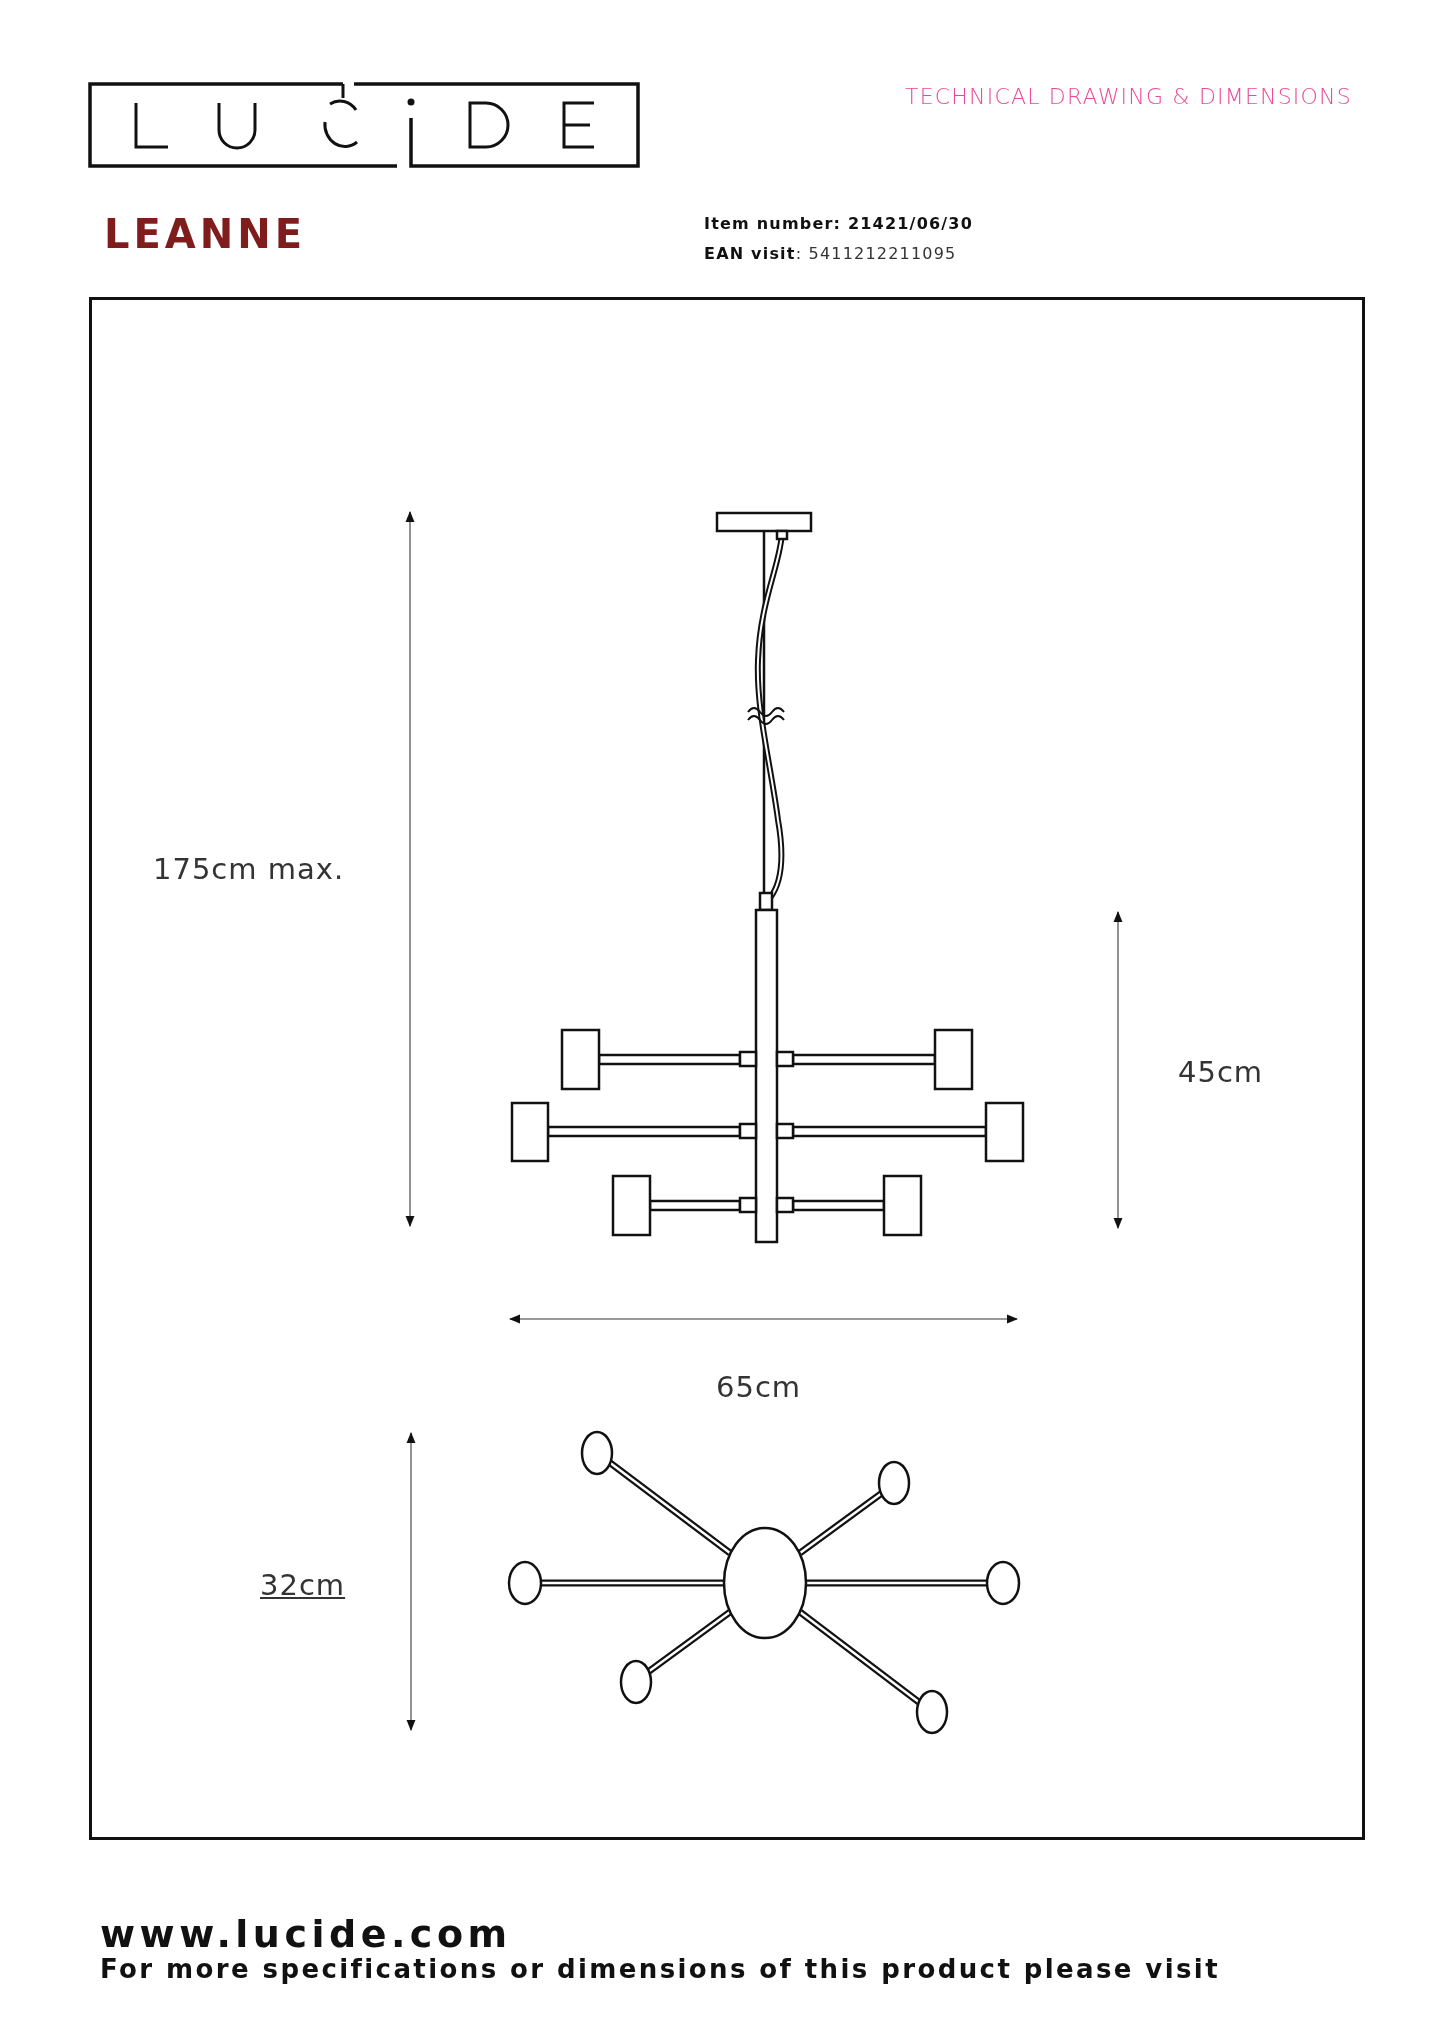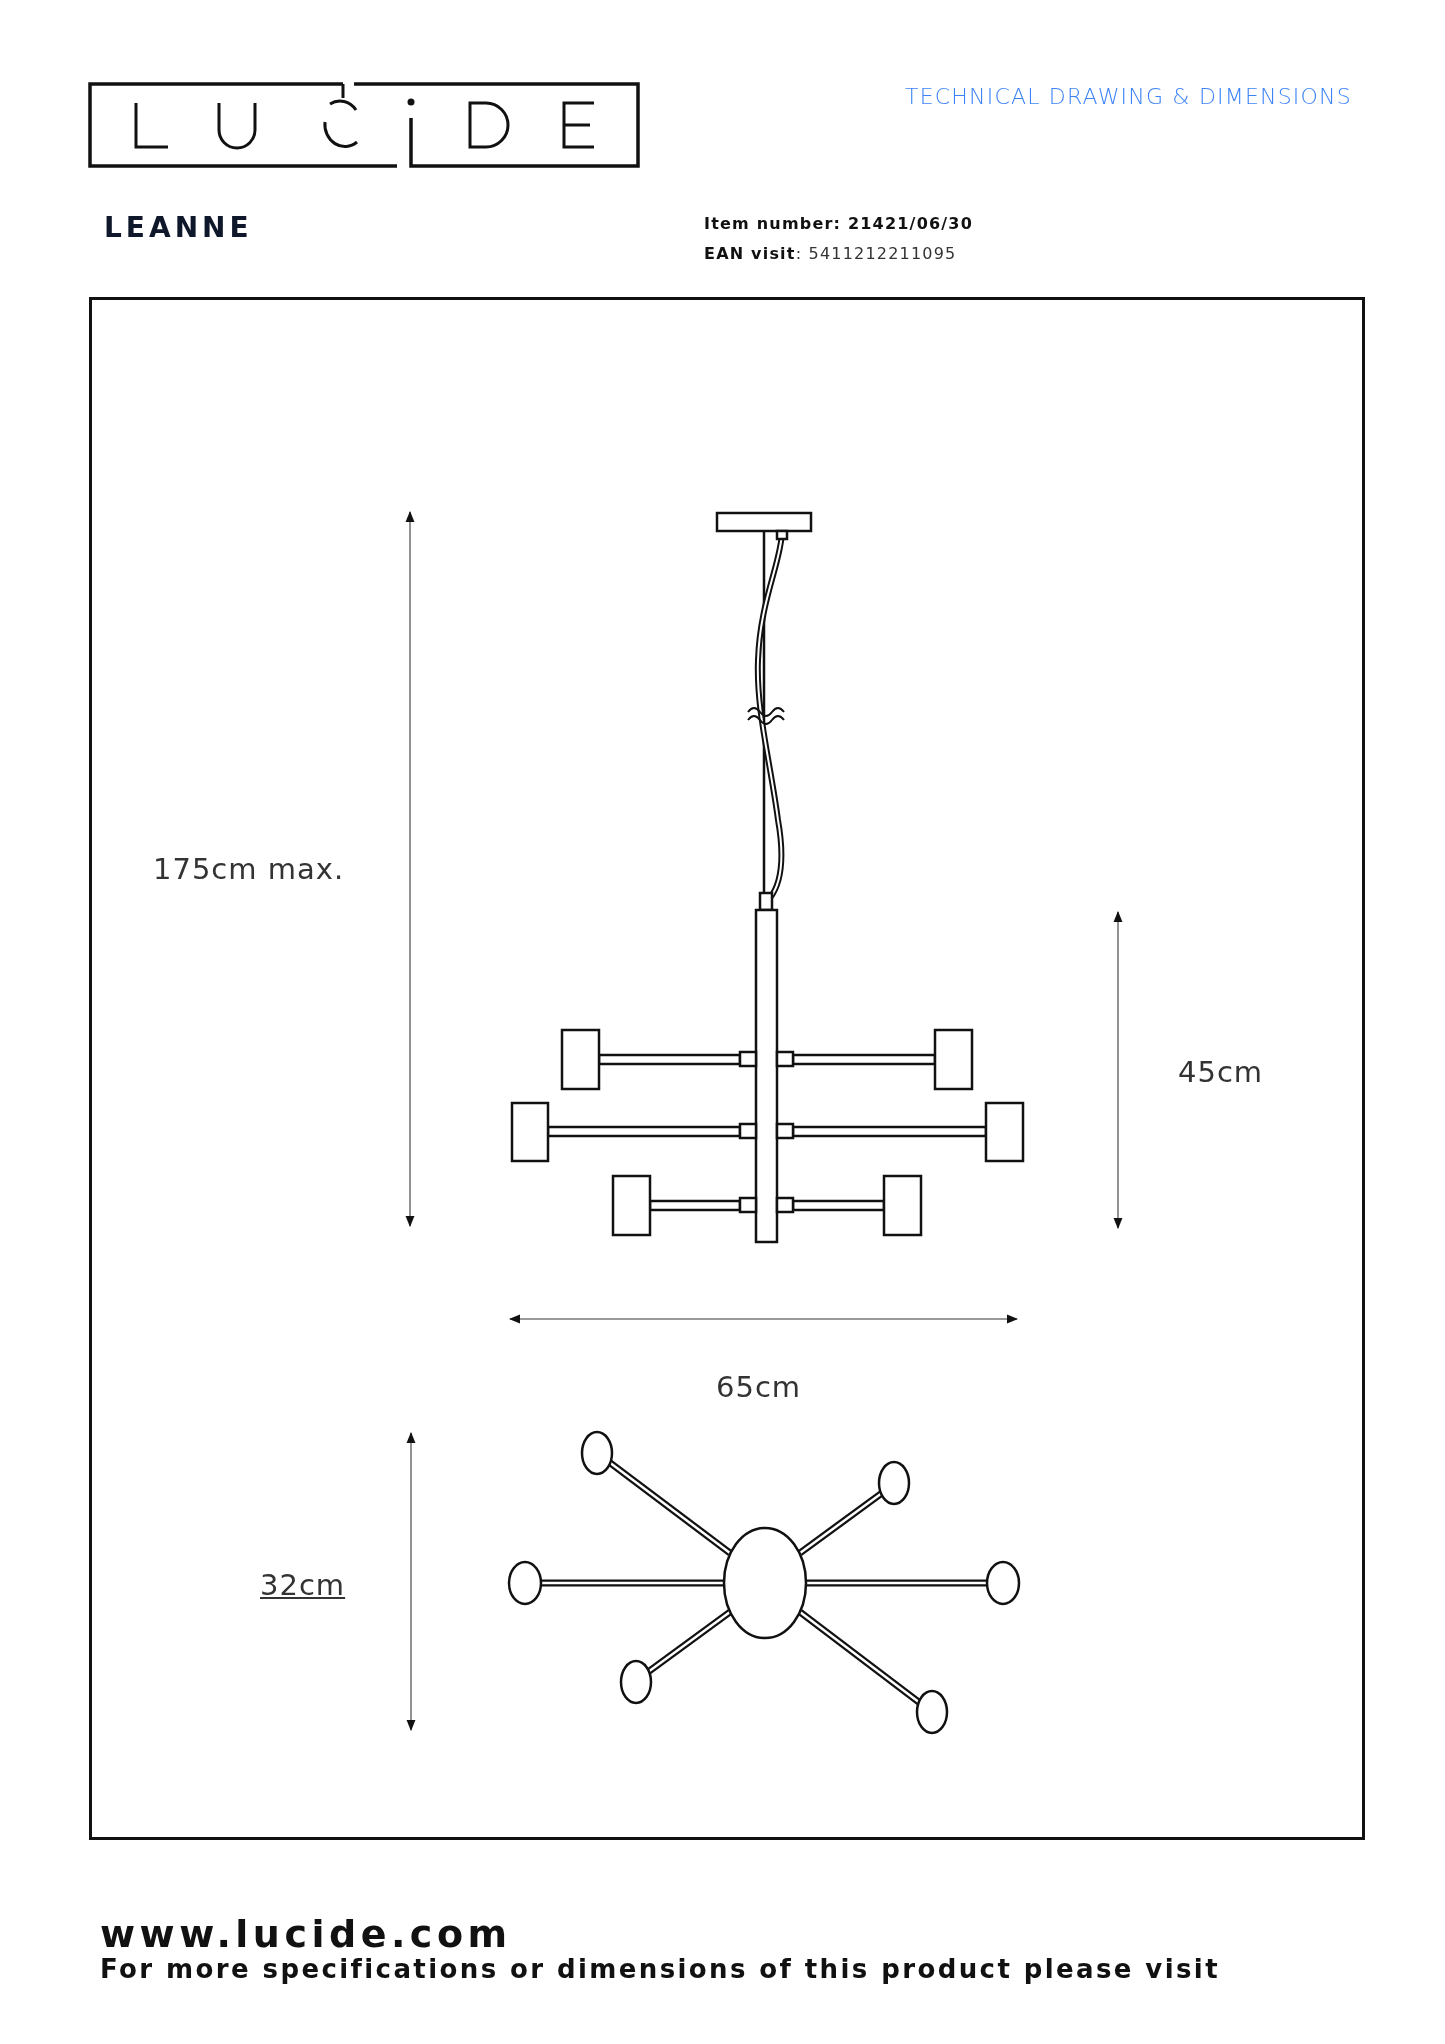--- a/index.html
+++ b/index.html
@@ -1,23 +1,23 @@
 <!DOCTYPE html>
 <html><head>
 <meta charset="utf-8">
 <style>
   html, body { margin: 0; padding: 0; background: #ffffff; }
   body { width: 1445px; height: 2044px; position: relative; overflow: hidden;
          font-family: "DejaVu Sans", sans-serif; color: #111; }
   .abs { position: absolute; }
   #logo { left: 0; top: 0; width: 1445px; height: 200px; }
   .doc-type { left: 905px; top: 84px; font-size: 22px; letter-spacing: 1.2px;
-              color: #3b82f6; font-weight: 300; white-space: nowrap; }
-  .product-name { left: 104px; top: 211px; font-size: 28px; font-weight: bold;
-                  letter-spacing: 4px; color: #0f172a; white-space: nowrap; }
+              color: #ec4899; font-weight: 300; white-space: nowrap; }
+  .product-name { left: 104px; top: 211px; font-size: 40px; font-weight: bold;
+                  letter-spacing: 4px; color: #7f1d1d; white-space: nowrap; }
   .meta { left: 704px; top: 209px; font-size: 16px; line-height: 30px; letter-spacing: 1.2px; white-space: nowrap; }
   .meta .lbl { font-weight: bold; }
   .meta .val-bold { font-weight: bold; }
   .meta .val-light { font-weight: normal; color: #333; }
   .frame { left: 89px; top: 297px; width: 1276px; height: 1543px;
            border: 3px solid #111; box-sizing: border-box; }
   #drawing { left: 0; top: 0; width: 1445px; height: 2044px; }
   .dim-label { position: absolute; font-size: 29px; color: #333; white-space: nowrap; letter-spacing: 1px; }
   .footer-1 { left: 100px; top: 1954px; font-size: 26px; font-weight: bold; letter-spacing: 2.4px; white-space: nowrap; }
   .footer-2 { left: 100px; top: 1912px; font-size: 38px; font-weight: bold; letter-spacing: 4.5px; white-space: nowrap; }

